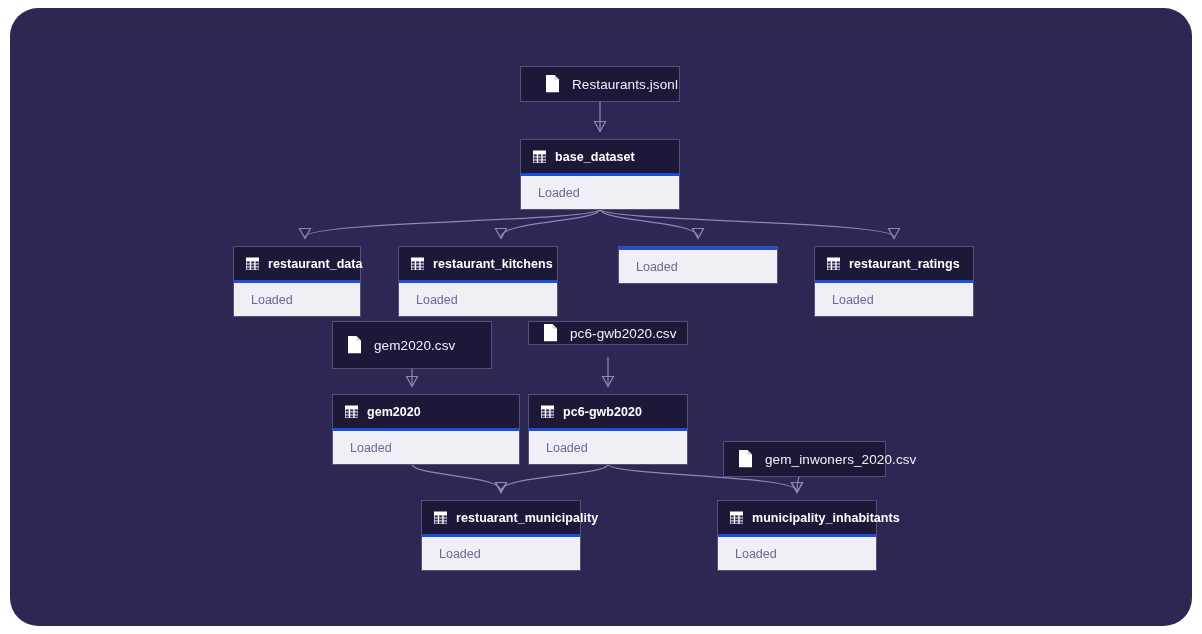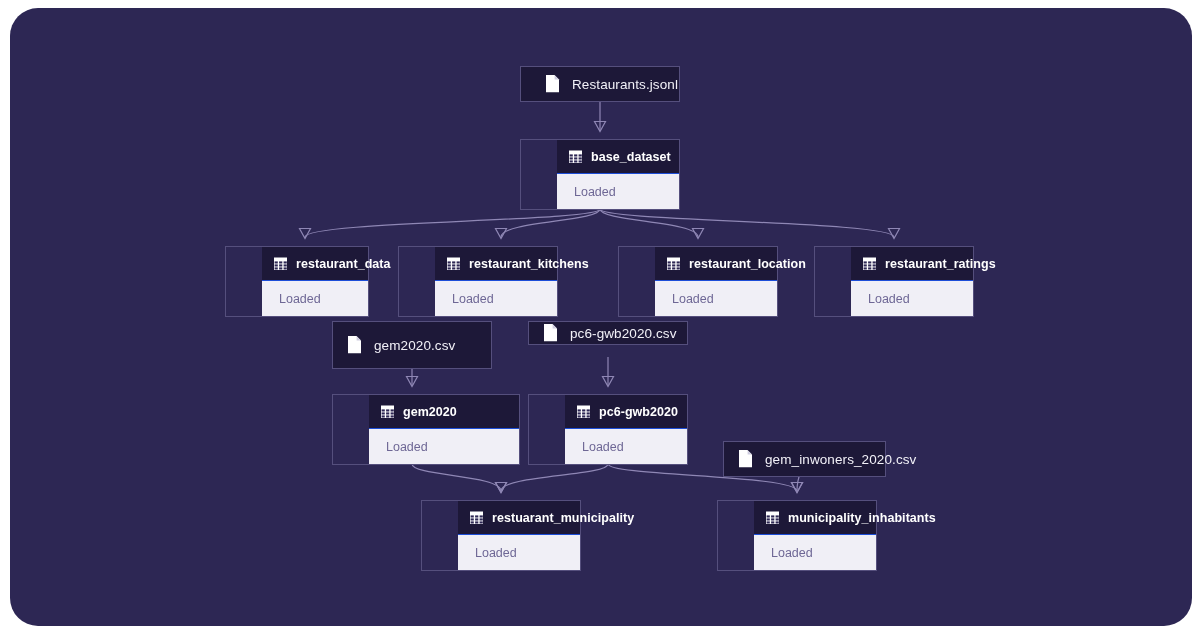--- a/index.html
+++ b/index.html
@@ -69,21 +69,20 @@
     font-size: 13.5px;
     white-space: nowrap;
     margin-left: 12px;
     letter-spacing: 0.1px;
   }
 
   
   .dataset-node {
     border: 1px solid #554f7d;
     box-sizing: border-box;
-    padding-left: 36px;
   }
   .ds-header {
     background: #1d1838;
     height: 33px;
     display: flex;
     align-items: center;
     padding: 0 12px;
     box-sizing: border-box;
   }
   .ds-header .label {
@@ -94,21 +93,21 @@
     margin-left: 9px;
     letter-spacing: 0.05px;
   }
   .ds-body {
     background: #f0eff6;
     height: 36px;
     display: flex;
     align-items: center;
     padding: 0 17px;
     box-sizing: border-box;
-    border-top: 1px solid #1d4ed8;
+    border-top: 3px solid #1d4ed8;
   }
   .ds-body .status {
     color: #6e6795;
     font-size: 12.5px;
     white-space: nowrap;
   }
 
   
   .icon {
     display: inline-flex;
@@ -173,21 +172,21 @@
                 <rect x="9.6" y="7.4" width="3.2" height="2.1" fill="#2d2754"></rect>
                 <rect x="9.6" y="10.4" width="3.2" height="2.1" fill="#2d2754"></rect>
               </svg>
             </span>
             <span class="label">base_dataset</span>
           </div>
           <div class="ds-body">
             <span class="status">Loaded</span>
           </div>
         </div>
-        <div class="node dataset-node" style="left: 215px; top: 238px; width: 144px;">
+        <div class="node dataset-node" style="left: 223px; top: 238px; width: 128px;">
           <div class="ds-header">
             <span class="icon table-icon">
               <svg viewBox="0 0 13 13" width="13" height="13" aria-hidden="true">
                 <rect x="0" y="0.5" width="13" height="12.5" fill="#ffffff"></rect>
                 <rect x="0.6" y="4.4" width="3.2" height="2.1" fill="#2d2754"></rect>
                 <rect x="0.6" y="7.4" width="3.2" height="2.1" fill="#2d2754"></rect>
                 <rect x="0.6" y="10.4" width="3.2" height="2.1" fill="#2d2754"></rect>
                 <rect x="5.1" y="4.4" width="3.2" height="2.1" fill="#2d2754"></rect>
                 <rect x="5.1" y="7.4" width="3.2" height="2.1" fill="#2d2754"></rect>
                 <rect x="5.1" y="10.4" width="3.2" height="2.1" fill="#2d2754"></rect>
@@ -218,37 +217,20 @@
                 <rect x="9.6" y="10.4" width="3.2" height="2.1" fill="#2d2754"></rect>
               </svg>
             </span>
             <span class="label">restaurant_kitchens</span>
           </div>
           <div class="ds-body">
             <span class="status">Loaded</span>
           </div>
         </div>
         <div class="node dataset-node" style="left: 608px; top: 238px; width: 160px;">
-          <div class="ds-header">
-            <span class="icon table-icon">
-              <svg viewBox="0 0 13 13" width="13" height="13" aria-hidden="true">
-                <rect x="0" y="0.5" width="13" height="12.5" fill="#ffffff"></rect>
-                <rect x="0.6" y="4.4" width="3.2" height="2.1" fill="#2d2754"></rect>
-                <rect x="0.6" y="7.4" width="3.2" height="2.1" fill="#2d2754"></rect>
-                <rect x="0.6" y="10.4" width="3.2" height="2.1" fill="#2d2754"></rect>
-                <rect x="5.1" y="4.4" width="3.2" height="2.1" fill="#2d2754"></rect>
-                <rect x="5.1" y="7.4" width="3.2" height="2.1" fill="#2d2754"></rect>
-                <rect x="5.1" y="10.4" width="3.2" height="2.1" fill="#2d2754"></rect>
-                <rect x="9.6" y="4.4" width="3.2" height="2.1" fill="#2d2754"></rect>
-                <rect x="9.6" y="7.4" width="3.2" height="2.1" fill="#2d2754"></rect>
-                <rect x="9.6" y="10.4" width="3.2" height="2.1" fill="#2d2754"></rect>
-              </svg>
-            </span>
-            <span class="label">restaurant_location</span>
-          </div>
           <div class="ds-body">
             <span class="status">Loaded</span>
           </div>
         </div>
         <div class="node dataset-node" style="left: 804px; top: 238px; width: 160px;">
           <div class="ds-header">
             <span class="icon table-icon">
               <svg viewBox="0 0 13 13" width="13" height="13" aria-hidden="true">
                 <rect x="0" y="0.5" width="13" height="12.5" fill="#ffffff"></rect>
                 <rect x="0.6" y="4.4" width="3.2" height="2.1" fill="#2d2754"></rect>

